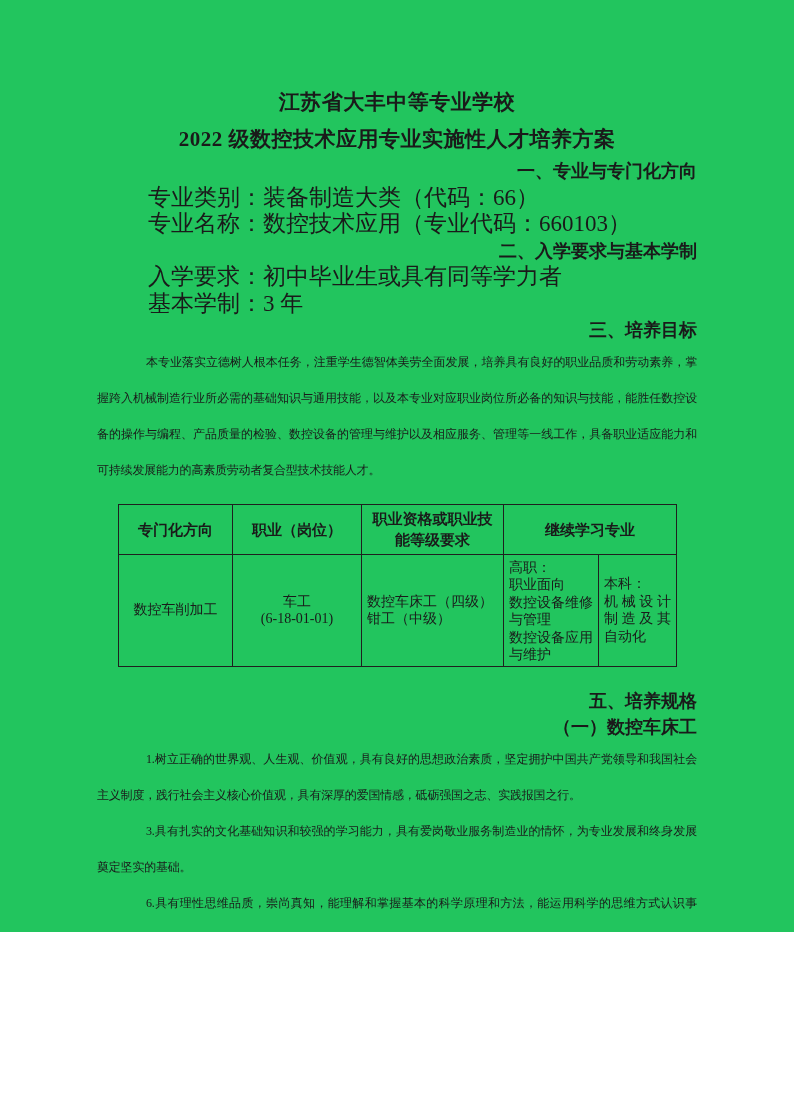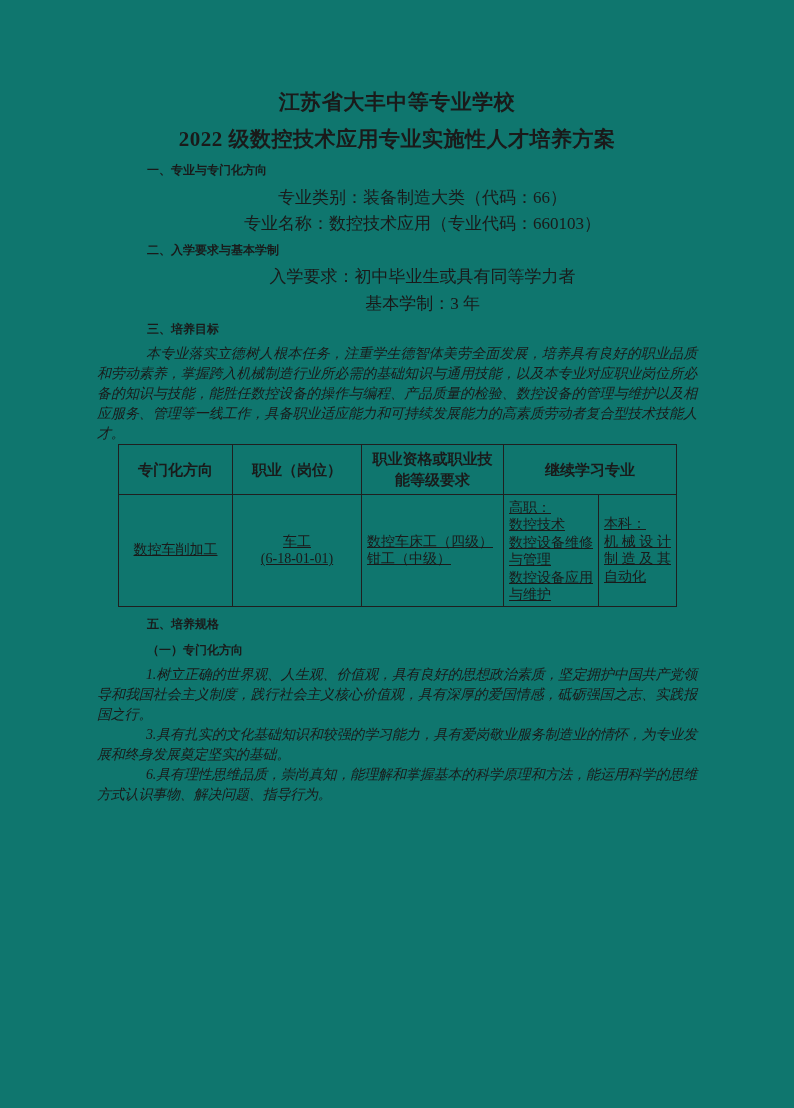--- a/index.html
+++ b/index.html
@@ -1,65 +1,64 @@
 <!DOCTYPE html>
 <html><head>
 <meta charset="utf-8">
 <style>
   * { margin: 0; padding: 0; box-sizing: border-box; }
   html, body { background: #ffffff; }
   .page {
     position: relative;
     width: 794px;
-    height: 1108px;
-    background: #0f766e;
+    height: 932px;
+    background: #22c55e;
     overflow: hidden;
     font-family: "Liberation Serif", "DejaVu Serif", serif;
     color: #1a1a1a;
   }
   .content {
     position: absolute;
     left: 97px;
     top: 84px;
     width: 600px;
   }
   .doc-title {
     text-align: center;
     font-weight: bold;
     font-size: 21px;
     line-height: 37px;
     font-family: "Liberation Serif", "DejaVu Serif", serif;
     letter-spacing: 0.5px;
   }
   .heading {
     font-weight: bold;
-    font-size: 12px;
+    font-size: 18px;
     line-height: 26.5px;
     padding-left: 50px;
-    font-family: Liberation Mono, monospace;
+    font-family: Liberation Sans, sans-serif;
+    text-align: right;
   }
-  .h5top { margin-top: 5px; }
+  .h5top { margin-top: 21px; }
   .line {
-    font-size: 17px;
+    font-size: 23px;
     line-height: 26.5px;
     text-indent: 51px;
     white-space: nowrap;
-    text-align: center;
   }
   .para {
-    font-size: 14px;
-    line-height: 20px;
+    font-size: 12px;
+    line-height: 36px;
     text-indent: 49px;
     text-align: justify;
     letter-spacing: -0.2px;
-    font-style: italic;
   }
   table.jobs {
     margin-left: 21px;
-    margin-top: 0px;
+    margin-top: 16px;
     width: 558px;
     border-collapse: collapse;
     table-layout: fixed;
   }
   table.jobs th, table.jobs td {
     border: 1.5px solid #1f1f1f;
   }
   table.jobs th {
     font-family: "Liberation Sans", "DejaVu Sans", sans-serif;
     font-weight: bold;
@@ -69,21 +68,20 @@
     text-align: center;
     vertical-align: middle;
     padding: 2px 5px;
   }
   table.jobs td {
     font-size: 14px;
     line-height: 17.5px;
     height: 112px;
     vertical-align: middle;
     padding: 0 5px;
-    text-decoration: underline;
   }
   .cell-center { text-align: center; }
   .cell-left { text-align: left; }
   .cell-justify div { text-align: justify; }
   .v-top { vertical-align: top !important; padding-top: 4px !important; }
 </style>
 </head>
 <body>
 
 <div class="page">
@@ -124,32 +122,32 @@
           <td class="cell-center">
             <div>车工</div>
             <div>(6-18-01-01)</div>
           </td>
           <td class="cell-left">
             <div>数控车床工（四级）</div>
             <div>钳工（中级）</div>
           </td>
           <td class="cell-left cell-justify v-top">
             <div>高职：</div>
-            <div>数控技术</div>
+            <div>职业面向</div>
             <div>数控设备维修与管理</div>
             <div>数控设备应用与维护</div>
           </td>
           <td class="cell-left cell-justify">
             <div>本科：</div>
             <div>机械设计制造及其自动化</div>
           </td>
         </tr>
       </tbody>
     </table>
 
     <div class="heading h5top">五、培养规格</div>
-    <div class="heading">（一）专门化方向</div>
+    <div class="heading">（一）数控车床工</div>
     <p class="para">1.树立正确的世界观、人生观、价值观，具有良好的思想政治素质，坚定拥护中国共产党领导和我国社会主义制度，践行社会主义核心价值观，具有深厚的爱国情感，砥砺强国之志、实践报国之行。</p>
     <p class="para">3.具有扎实的文化基础知识和较强的学习能力，具有爱岗敬业服务制造业的情怀，为专业发展和终身发展奠定坚实的基础。</p>
     <p class="para">6.具有理性思维品质，崇尚真知，能理解和掌握基本的科学原理和方法，能运用科学的思维方式认识事物、解决问题、指导行为。</p>
 
   </div>
 </div>
 
 </body></html>

